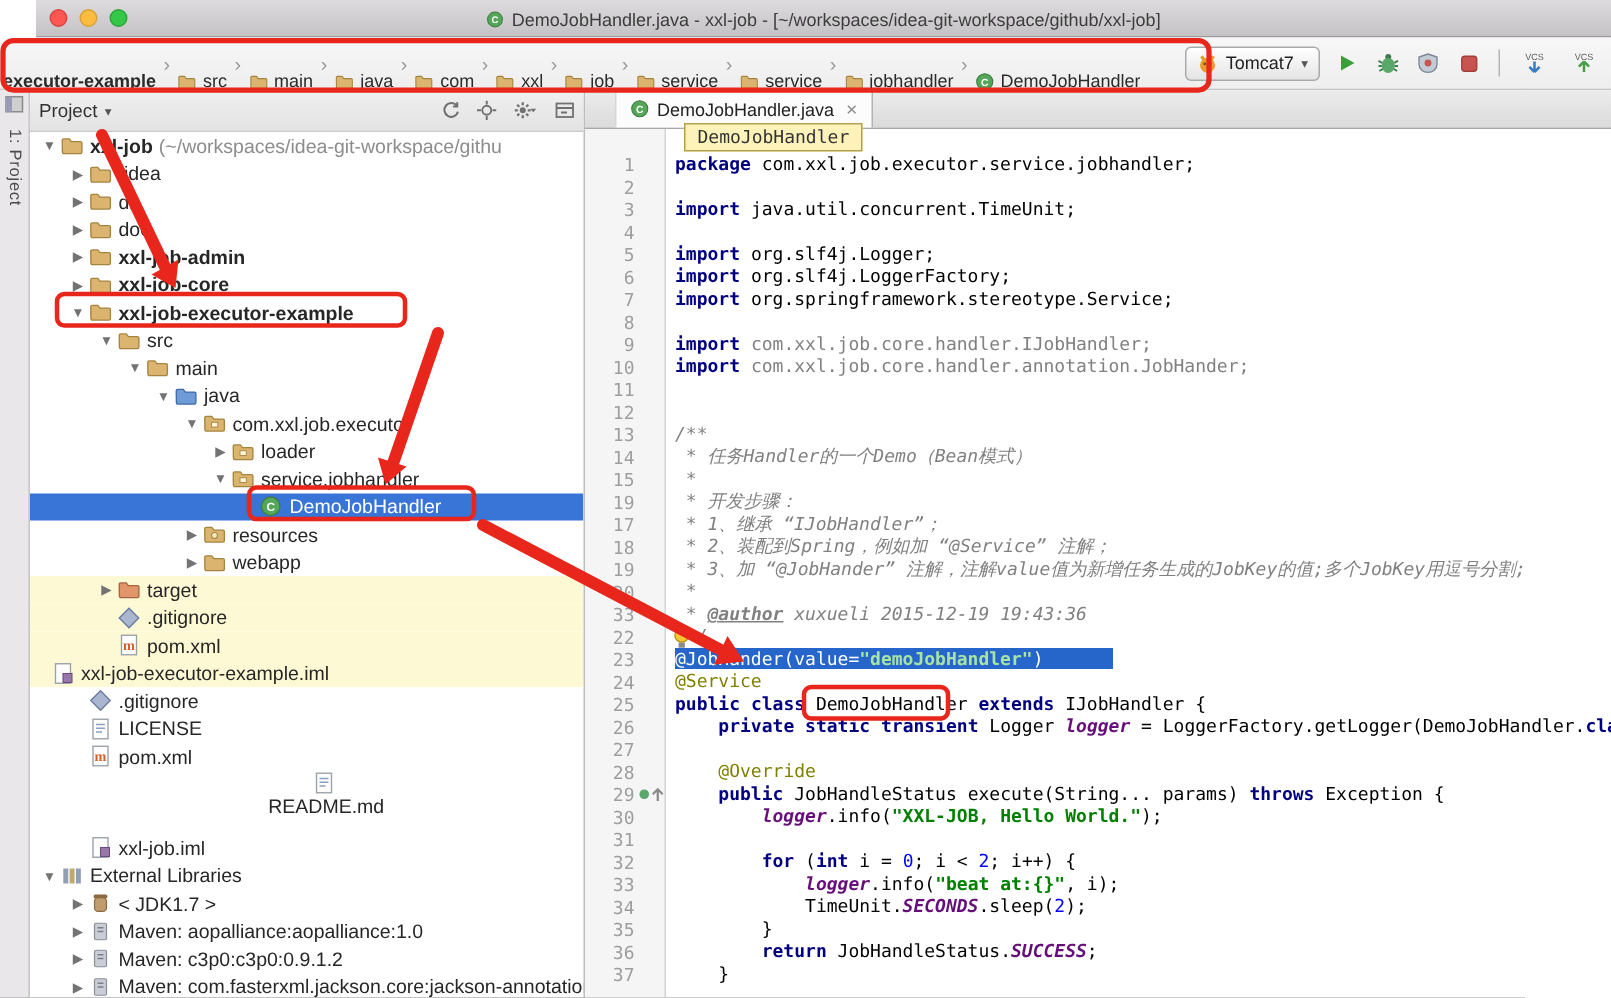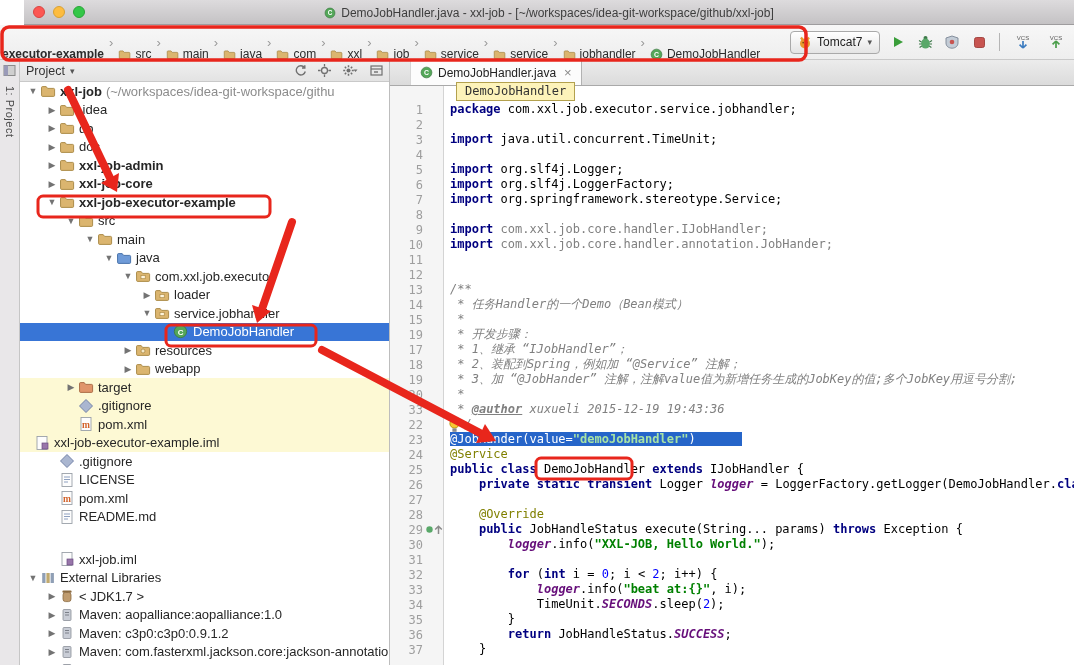--- a/index.html
+++ b/index.html
@@ -34,21 +34,21 @@
   .tsep{width:1px;height:18px;background:#b5b5b5;margin:0 2px;}
 
   
   .main{display:flex;height:605px;}
   .toolstrip{width:20px;background:#e9e7e9;border-right:1px solid #c6c6c6;box-sizing:border-box;
              display:flex;flex-direction:column;align-items:center;padding-top:3px;}
   .vtext{writing-mode:vertical-rl;font-size:11px;color:#4a4a4a;margin-top:5px;letter-spacing:.5px;}
 
   .project{width:370px;background:#fff;border-right:1px solid #bdbdbd;box-sizing:border-box;
            display:flex;flex-direction:column;overflow:hidden;}
-  .phead{height:22px;background:linear-gradient(#f0f0f0,#e3e3e3);border-bottom:1px solid #c9c9c9;
+  .phead{height:28px;background:linear-gradient(#f0f0f0,#e3e3e3);border-bottom:1px solid #c9c9c9;
          box-sizing:border-box;display:flex;align-items:center;padding:0 6px;font-size:12.5px;color:#333;}
   .ph-left{display:flex;align-items:center;gap:5px;}
   .ph-icons{margin-left:auto;display:flex;align-items:center;gap:11px;}
   .ph-icons span{display:inline-flex;}
 
   .tree{flex:1;overflow:hidden;font-size:13px;color:#262626;}
   .trow{height:18.5px;display:flex;align-items:center;white-space:nowrap;box-sizing:border-box;}
   .trow .arr{width:14px;display:inline-block;font-size:9px;color:#737373;text-align:center;flex:none;}
   .trow .tic{width:19px;display:inline-flex;flex:none;}
   .trow .lbl{margin-left:1px;}
@@ -522,21 +522,21 @@
           <div class="trow" style="padding-left: 25px;">
             <span class="arr"></span>
             <span class="tic">
               <svg width="16" height="16" viewBox="0 0 16 16">
                 <rect x="3" y="1.5" width="10" height="13" fill="#fdfdfd" stroke="#9aa0a8" stroke-width="0.9"></rect>
                 <text x="8" y="11.6" font-size="9.5" font-weight="bold" fill="#d2622a" text-anchor="middle" font-family="serif">m</text>
               </svg>
             </span>
             <span class="lbl">pom.xml</span>
           </div>
-          <div class="trow" style="padding-left: 25px;">
+          <div class="trow" style="padding-left: 25px; flex-direction: column;">
             <span class="arr"></span>
             <span class="tic">
               <svg width="16" height="16" viewBox="0 0 16 16">
                 <rect x="3" y="1.5" width="10" height="13" fill="#fdfdfd" stroke="#9aa0a8" stroke-width="0.9"></rect>
                 <path d="M5 5h6M5 7.5h6M5 10h4" stroke="#8ea0c0" stroke-width="1"></path>
               </svg>
             </span>
             <span class="lbl">README.md</span>
           </div>
           <div class="trow" style="padding-left: 25px; margin-top: 24px;">

